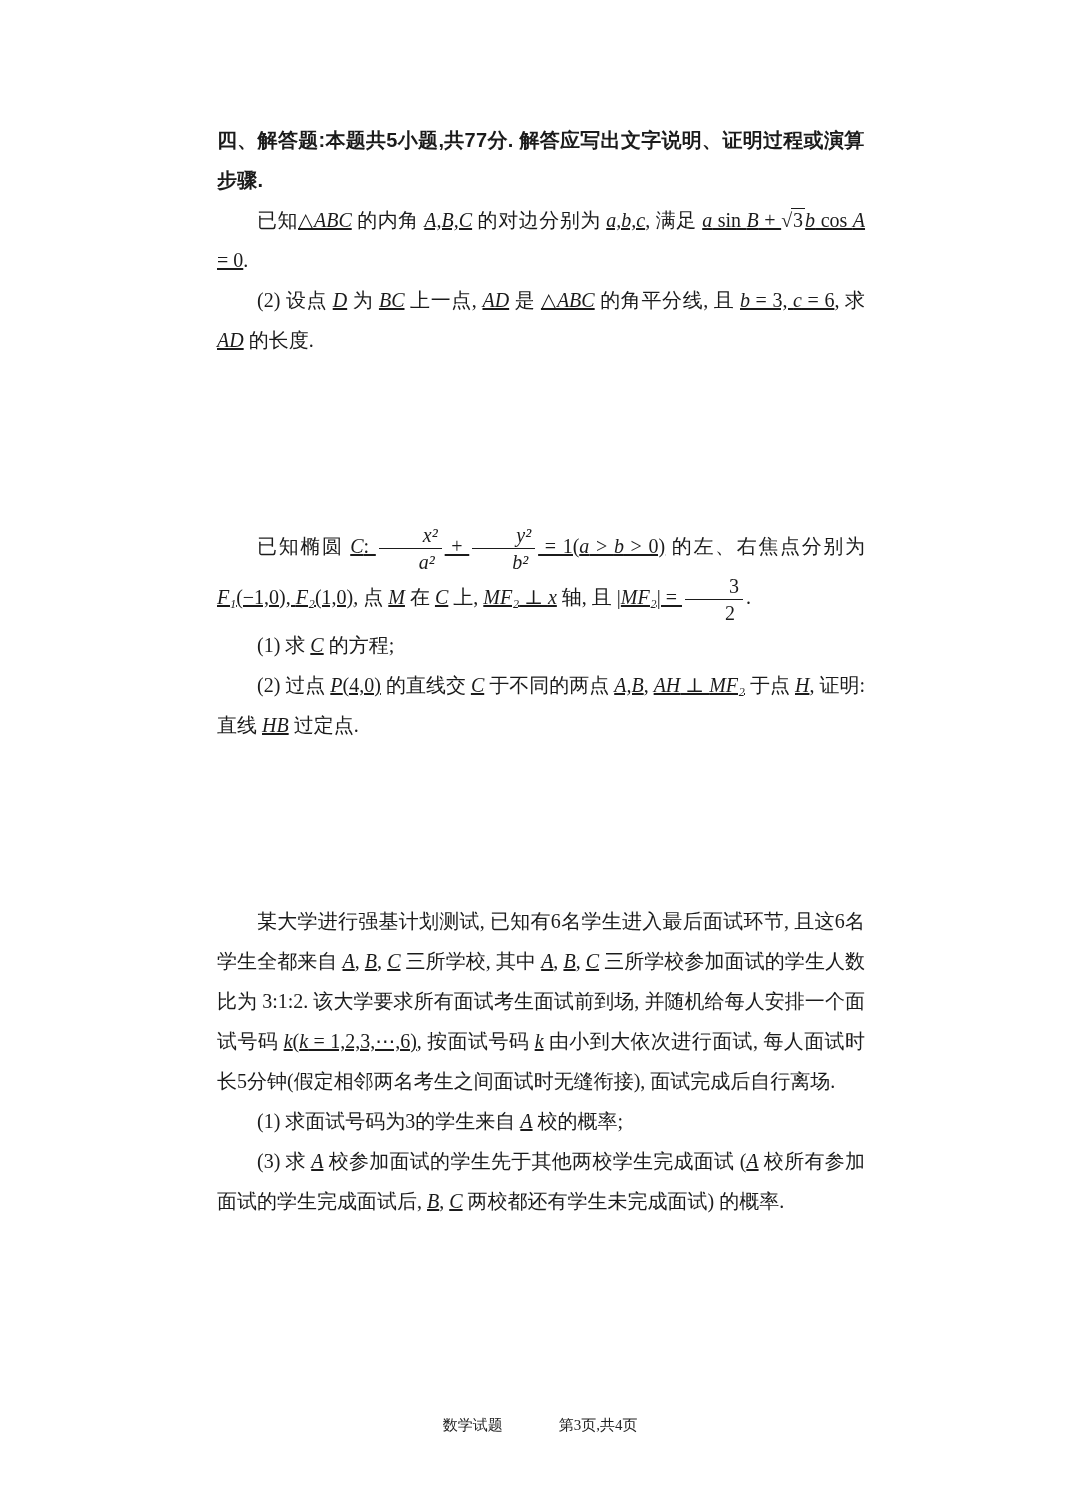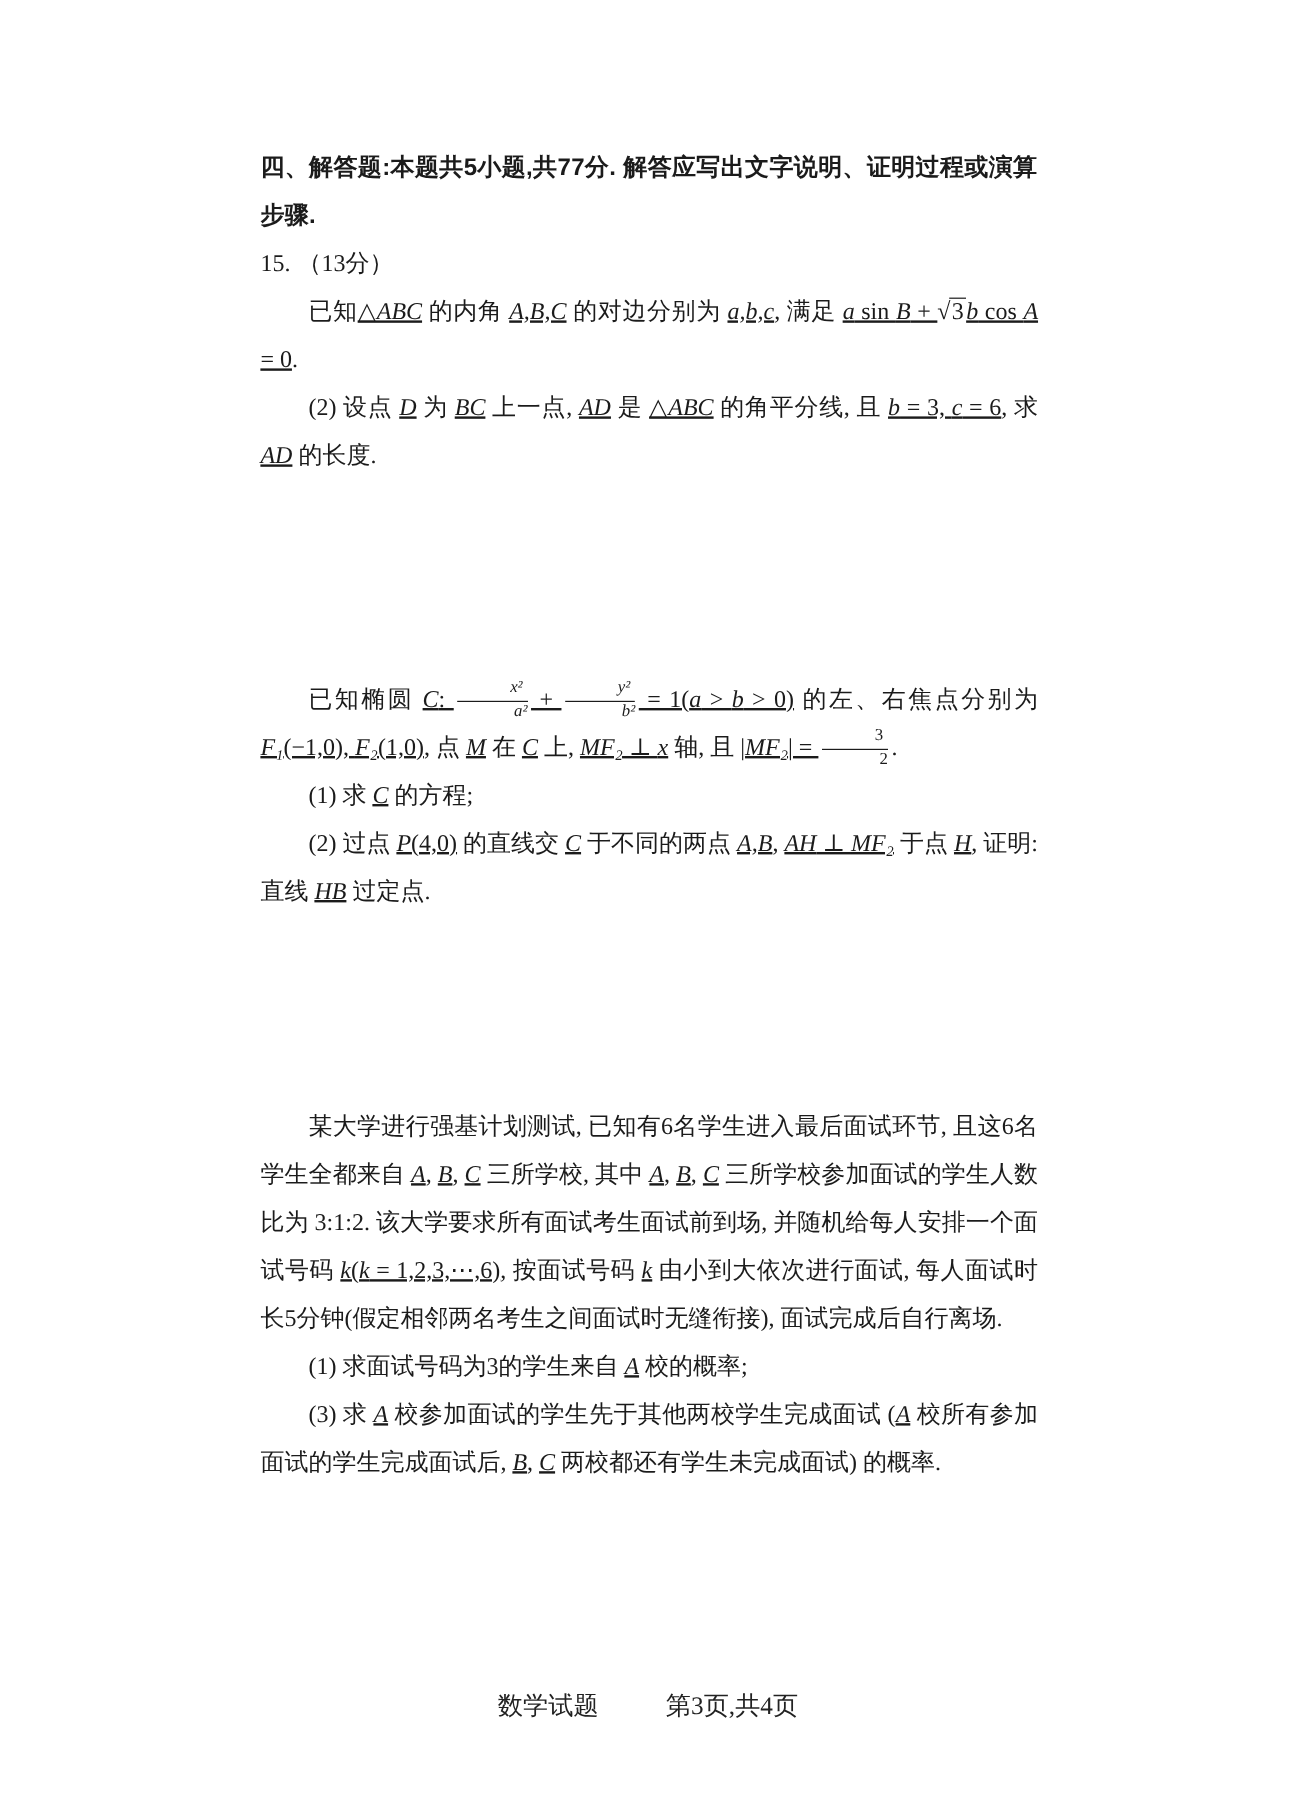--- a/index.html
+++ b/index.html
@@ -34,54 +34,51 @@
   }
   #q15 { margin-bottom: 163px; }
   #q16 { margin-bottom: 156px; }
   
   .mi { font-style: italic; font-family: "Liberation Serif", "DejaVu Serif", serif; text-decoration: underline; }
   .mr { font-style: normal; font-family: "Liberation Serif", "DejaVu Serif", serif; text-decoration: underline; }
   .frac {
     display: inline-flex;
     flex-direction: column;
     vertical-align: middle;
-    text-align: right;
-    font-size: 14px;
+    text-align: left;
+    font-size: 20px;
     line-height: 1.2;
     margin: 0 3px;
     font-style: normal;
   }
   .frac.it { font-style: italic; }
   .fnum { border-bottom: 1.3px solid currentColor; padding: 0 4px 1px; display: block; }
   .fden { padding-top: 1px; display: block; }
   .sqrt { white-space: nowrap; font-style: normal; }
   .rad { margin-right: -1px; }
   .rcand { border-top: 1.4px solid currentColor; padding: 0 2px; }
   .footer {
     position: absolute;
     left: 0; right: 0;
     bottom: 60px;
     display: flex;
     justify-content: center;
     gap: 56px;
-    font-size: 21px;
+    font-size: 15px;
     color: #222222;
   }
 </style>
 </head>
 <body>
 
 <div class="page">
 
   <p class="section-header">四、解答题:本题共5小题,共77分.  解答应写出文字说明、证明过程或演算步骤.</p>
 
   <section id="q15">
-    <p class="q-label">
-      <span class="q-num">15.</span><span class="q-points">（13分）</span>
-    </p>
     <p class="para">已知<span class="mi">△ABC</span> 的内角 <span class="mi">A,B,C</span> 的对边分别为 <span class="mi">a,b,c</span>, 满足 <span class="mi">a</span><span class="mr"> sin </span><span class="mi">B</span><span class="mr"> + </span><span class="sqrt"><span class="rad">√</span><span class="rcand">3</span></span><span class="mi">b</span><span class="mr"> cos </span><span class="mi">A</span><span class="mr"> = 0</span>.</p>
     <p class="para">(2) 设点 <span class="mi">D</span> 为 <span class="mi">BC</span> 上一点, <span class="mi">AD</span> 是 <span class="mi">△ABC</span> 的角平分线, 且 <span class="mi">b</span><span class="mr"> = 3, </span><span class="mi">c</span><span class="mr"> = 6</span>, 求 <span class="mi">AD</span> 的长度.</p>
   </section>
 
   <section id="q16">
     <p class="para">已知椭圆 <span class="mi">C</span><span class="mr">: </span><span class="frac it">
           <span class="fnum">x²</span>
           <span class="fden">a²</span>
         </span><span class="mr"> + </span><span class="frac it">
           <span class="fnum">y²</span>

